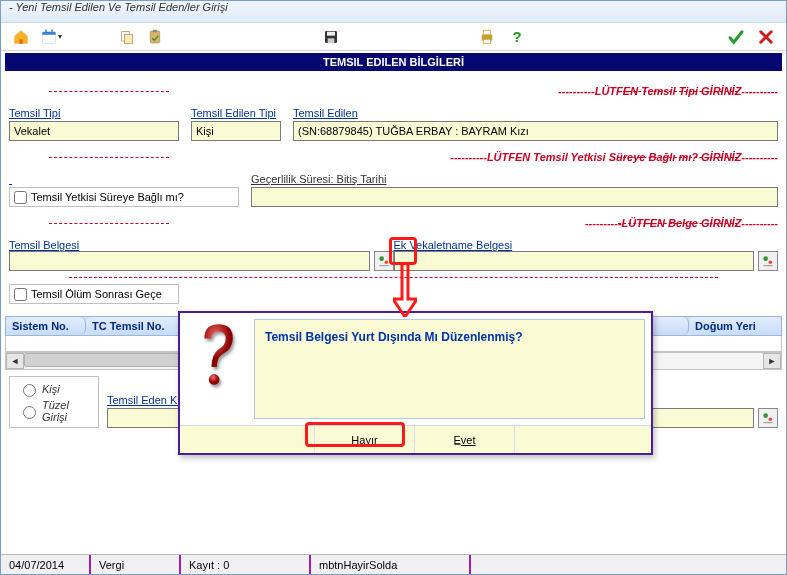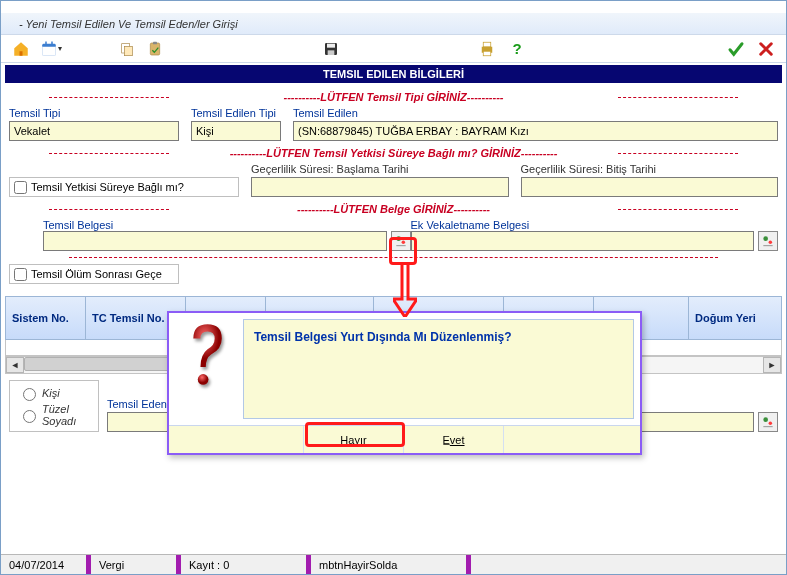--- a/index.html
+++ b/index.html
@@ -1,56 +1,56 @@
 <!DOCTYPE html>
 <html><head>
 <meta charset="utf-8">
 <style>
   * { box-sizing: border-box; font-family: Tahoma, Arial, sans-serif; font-size: 11px; }
   body { margin: 0; background: #fff; }
   .window { width: 787px; height: 575px; border: 1px solid #7a9fc7; position: relative; background: #fff; overflow: hidden; }
-  .titlebar { height: 22px; background: linear-gradient(#f0f5fb,#e0ebfa); border-bottom: 1px solid #cdd9ea; display: flex; align-items: center; padding-left: 18px; font-style: italic; color: #333; margin-top: 12px; }
+  .titlebar { height: 22px; background: linear-gradient(#f0f5fb,#e0ebfa); border-bottom: 1px solid #cdd9ea; display: flex; align-items: flex-start; padding-left: 8px; font-style: italic; color: #333; }
   .toolbar { height: 28px; background: #fff; border-bottom: 1px solid #cdd9ea; display: flex; align-items: center; padding: 0 8px; gap: 6px; }
   .tb-spacer { flex: 0 0 40px; }
   .tb-group { display: flex; align-items: center; gap: 4px; }
   .tb-btn { width: 24px; height: 22px; display: flex; align-items: center; justify-content: center; border: 1px solid transparent; border-radius: 2px; }
   .tb-right { margin-left: auto; display: flex; gap: 6px; }
   .header-band { background: #060671; color: #fff; font-weight: bold; text-align: center; padding: 3px 0; margin: 2px 4px 0 4px; }
   .form-body { padding: 4px 8px; }
-  .section-title { color: #c80022; font-style: italic; font-weight: bold; text-align: center; margin: 4px 0; position: relative; }
+  .section-title { color: #c80022; font-style: italic; font-weight: bold; text-align: right; margin: 10px 0; position: relative; }
   .section-title::before, .section-title::after { content: ''; position: absolute; top: 50%; width: 120px; border-top: 1px dashed #c80022; }
   .section-title::before { left: 40px; } .section-title::after { right: 40px; }
   .row { display: flex; gap: 12px; margin-bottom: 6px; }
   .fld { display: flex; flex-direction: column; }
-  .lbl { color: #003399; margin-bottom: 2px; }
+  .lbl { color: #003399; margin-bottom: 2px; text-decoration: underline; }
   .inp { border: 1px solid #7a7a7a; background: #fafad5; height: 20px; padding: 2px 4px; color: #000; }
   .inp-ro { background: #fafad5; }
   .chk-wrap { display: flex; align-items: center; gap: 4px; border: 1px solid #bfbfbf; background: #fff; padding: 2px 4px; height: 20px; position: relative; }
   .chk-wrap input { margin: 0; }
-  .doc-row { display: flex; align-items: flex-end; margin-left: 34px; }
+  .doc-row { display: flex; align-items: flex-end; }
   .doc-col { flex: 1; }
   .icon-btn { width: 20px; height: 20px; border: 1px solid #888; background: #f0f0f0; display: inline-flex; align-items: center; justify-content: center; padding:0; }
   .red-outline { position: absolute; border: 3px solid #ff1a1a; border-radius: 4px; pointer-events: none; }
   .arrow { position: absolute; pointer-events: none; }
   .divider { border-top: 1px dashed #c80022; margin: 6px 60px; }
   .table-header { display: flex; background: #cfe2ff; border: 1px solid #9cb6d6; margin: 2px 4px 0 4px; }
-  .th { padding: 15px 6px; border-right: 1px solid #9cb6d6; font-weight: bold; color: #002a80; background: linear-gradient(#e3edfc,#c7dbfa); white-space: nowrap; }
+  .th { padding: 3px 6px; border-right: 1px solid #9cb6d6; font-weight: bold; color: #002a80; background: linear-gradient(#e3edfc,#c7dbfa); white-space: nowrap; border-radius: 6px; }
   .th:last-child { border-right: none; }
   .table-body { height: 16px; background: #fff; border: 1px solid #c4c4c4; border-top:none; margin: 0 4px; }
   .hscroll { height: 18px; background: #efefef; border: 1px solid #c4c4c4; margin: 0 4px; position: relative; display: flex; align-items: center; }
   .hscroll .btnL, .hscroll .btnR { width: 18px; height: 16px; background: #e6e6e6; border: 1px solid #b5b5b5; display: flex; align-items:center; justify-content:center; font-size:9px; color:#333;}
   .hscroll .track { flex:1; height: 16px; background: #f5f5f5; position: relative;}
   .hscroll .thumb { position:absolute; left:0; top:0; height:14px; width:320px; background:#d1d1d1; border:1px solid #b0b0b0; border-radius:2px;}
   .radio-box { border: 1px solid #c0c0c0; padding: 4px 8px; display: flex; flex-direction: column; gap: 2px; background: #fff; width: 90px; }
   .radio-row { display: flex; align-items: center; gap: 3px; font-style: italic; color: #333;}
   .bottom-row { display: flex; gap: 8px; align-items: flex-end; padding: 6px 8px; }
   .statusbar { position: absolute; bottom: 0; left: 0; right: 0; height: 20px; background: #f0f0f0; border-top: 1px solid #b8b8b8; display: flex; align-items: center; font-size: 11px; }
-  .status-cell { padding: 2px 8px; border-right: 5px solid #a21caf; height: 100%; display: flex; align-items: center; }
+  .status-cell { padding: 2px 8px; border-right: 2px solid #a21caf; height: 100%; display: flex; align-items: center; }
   
-  .modal { position: absolute; left: 166px; top: 310px; width: 475px; background: #fff; border: 2px solid #8b5cf6; box-shadow: 2px 3px 6px rgba(0,0,0,.25); }
+  .modal { position: absolute; left: 177px; top: 310px; width: 475px; background: #fff; border: 2px solid #4c1d95; box-shadow: 2px 3px 6px rgba(0,0,0,.25); }
   .modal-body { display: flex; padding: 6px; gap: 10px; }
   .modal-text { flex: 1; border: 1px solid #b2c8e6; background: #fafad5; padding: 10px; color: #0033aa; font-weight: bold; font-size: 12px; min-height: 100px; }
   .modal-btns { display: flex; border-top: 1px solid #c9d6ee; background: #fafad5; height: 28px; }
   .modal-btns .spacer{ flex:0 0 135px; border-right: 1px solid #d4dff2;}
   .mbtn { flex: 0 0 100px; display: flex; align-items: center; justify-content: center; border-right: 1px solid #d4dff2; text-decoration: underline; color: #000; background: #fafad5; }
   .qmark { width: 58px; height: 80px; position: relative; }
   .qmark svg { width: 100%; height: 100%; }
 </style>
 </head>
 <body>
@@ -149,24 +149,20 @@
 
     <div class="section-title">----------LÜTFEN Temsil Yetkisi Süreye Bağlı mı? GİRİNİZ----------</div>
 
     <div class="row">
       <div class="fld" style="width:230px">
         <span class="lbl">&nbsp;</span>
         <label class="chk-wrap">
           <input type="checkbox" style="">
           <span>Temsil Yetkisi Süreye Bağlı mı?</span>
         </label>
-      </div>
-      <div class="fld" style="flex:1">
-        <span class="lbl" style="color:#333">Geçerlilik Süresi: Başlama Tarihi</span>
-        <input class="inp" style="">
       </div>
       <div class="fld" style="flex:1">
         <span class="lbl" style="color:#333">Geçerlilik Süresi: Bitiş Tarihi</span>
         <input class="inp" style="">
       </div>
     </div>
 
     <div class="section-title">----------LÜTFEN Belge GİRİNİZ----------</div>
 
     <div class="doc-row">
@@ -230,21 +226,21 @@
   </div>
 
   <div class="bottom-row">
     <div class="radio-box">
       <label class="radio-row">
         <input type="radio" name="et" style="">
         <span>Kişi</span>
       </label>
       <label class="radio-row">
         <input type="radio" name="et" style="">
-        <span>Tüzel Soyadı</span>
+        <span>Tüzel Girişi</span>
       </label>
     </div>
     <div class="fld" style="flex:1">
       <span class="lbl">Temsil Eden Kişi / Tüzel Kişilik</span>
       <div style="display:flex;gap:4px;">
         <input class="inp" style="flex: 1 1 0%;">
         <button class="icon-btn">
           <svg width="14" height="14" viewBox="0 0 24 24">
               <circle cx="8" cy="8" r="4" fill="#3a8f3a"></circle>
               <circle cx="16" cy="14" r="3" fill="#ff3b3b"></circle>

